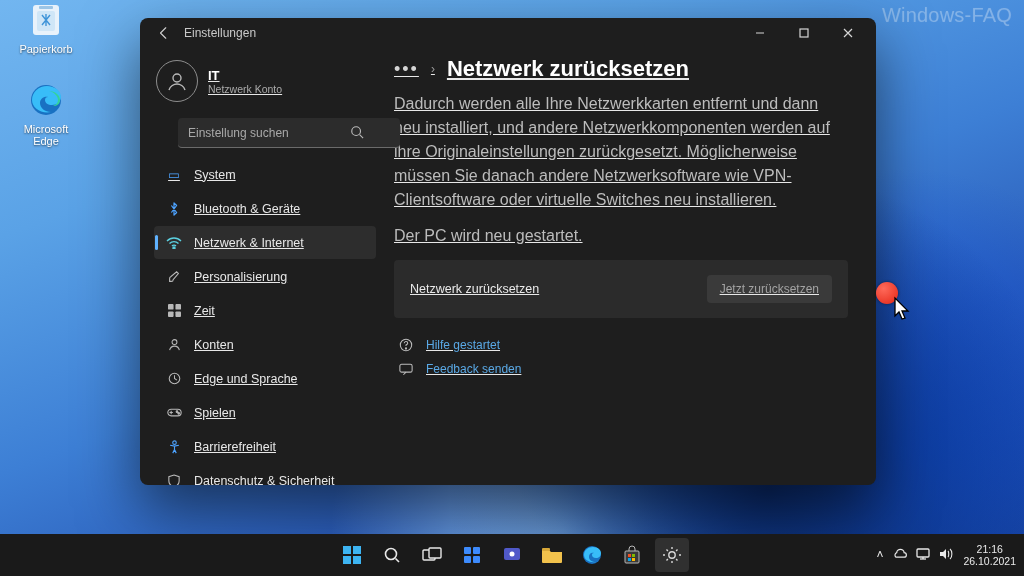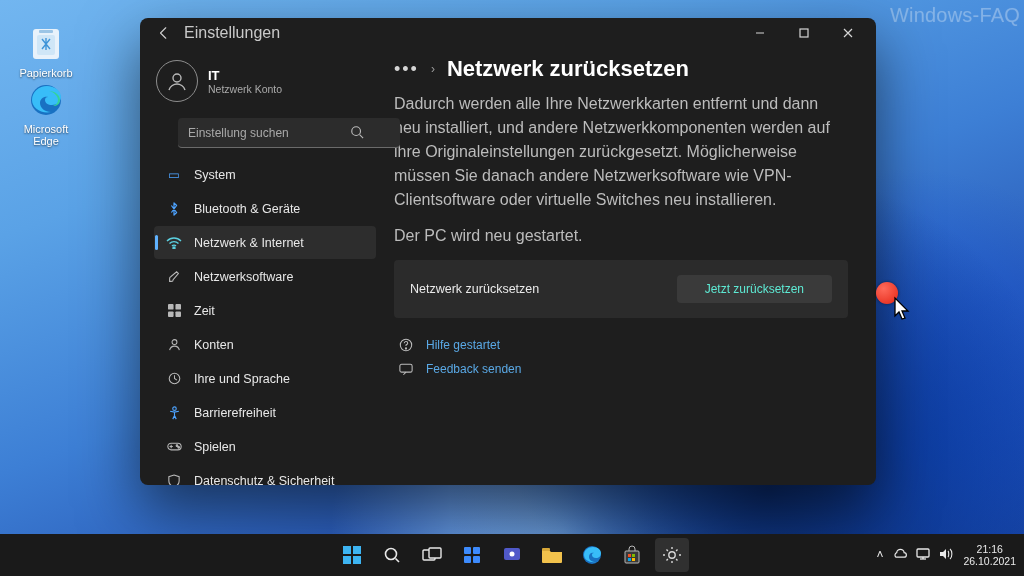--- a/index.html
+++ b/index.html
@@ -6,39 +6,39 @@
   html,body { width:1024px; height:576px; overflow:hidden; }
   .desktop {
     width:1024px; height:576px; position:relative;
     background:
       radial-gradient(circle at 75% 85%, #0a2a6b 0%, transparent 35%),
       radial-gradient(circle at 88% 78%, #1050d8 0%, transparent 28%),
       radial-gradient(circle at 68% 72%, #3a8bff 0%, transparent 24%),
       radial-gradient(circle at 55% 92%, #8fc6ff 0%, transparent 30%),
       linear-gradient(160deg,#72b6f0 0%,#5aa2e6 25%,#3d7fd5 50%,#2a5bb8 70%,#1a3a82 100%);
   }
-  .watermark { position:absolute; top:4px; right:4px; font-size:20px; color:rgba(255,255,255,.22); font-weight:500; letter-spacing:.2px; pointer-events:none; text-shadow:0 0 1px rgba(255,255,255,.15);}
+  .watermark { position:absolute; top:4px; right:12px; font-size:20px; color:rgba(255,255,255,.22); font-weight:500; letter-spacing:.2px; pointer-events:none; text-shadow:0 0 1px rgba(255,255,255,.15);}
   .desktop-icon { position:absolute; width:68px; display:flex; flex-direction:column; align-items:center; gap:3px; cursor:pointer;}
   .desktop-icon .ic { width:40px; height:40px; display:flex; align-items:center; justify-content:center; }
   .desktop-icon .lbl { font-size:11px; color:#fff; text-shadow:0 1px 2px rgba(0,0,0,.6); text-align:center; }
-  .di1 { left:12px; top:24px; }
+  .di1 { left:12px; top:0; }
   .di2 { left:12px; top:80px; }
   
   .win {
     position:absolute; left:140px; top:18px; width:736px; height:467px;
     background:#1e1e1e; color:#e8e8e8; border-radius:8px; overflow:hidden;
     box-shadow:0 24px 60px rgba(0,0,0,.55);
     display:flex; flex-direction:column;
   }
-  .titlebar { height:34px; display:flex; align-items:center; padding:0 6px 0 12px; font-size:16px; color:#c9c9c9;}
+  .titlebar { height:34px; display:flex; align-items:center; padding:0 6px 0 12px; font-size:12px; color:#c9c9c9;}
   .tb-back { width:24px; height:24px; display:flex; align-items:center; justify-content:center; margin-right:8px; cursor:pointer;}
   .tb-title { flex:0 0 auto; }
   .tb-spacer { flex:1; }
   .tb-btn { width:44px; height:30px; display:flex; align-items:center; justify-content:center; cursor:pointer; }
-  .body { flex:1; display:flex; }
+  .body { flex:1; display:flex;text-decoration:underline; }
   .sidebar { width:244px; padding:6px 8px 8px 14px; display:flex; flex-direction:column; gap:8px;}
   .account { display:flex; align-items:center; gap:10px; padding:6px 4px 8px 2px;}
   .avatar { width:42px; height:42px; border-radius:50%; border:1.4px solid #8d8d8d; display:flex; align-items:center; justify-content:center; color:#b8b8b8;}
   .acc-name { font-size:13px; font-weight:600; color:#fff;}
   .acc-sub { font-size:10.5px; color:#aaa;}
   .search { position:relative;padding-left:24px; }
   .search input { width:222px; height:30px; background:#2c2c2c; border:none; border-bottom:1.5px solid #6b6b6b; border-radius:4px; color:#ddd; padding:0 30px 0 10px; font-size:12px;}
   .search input::placeholder { color:#a9a9a9; }
   .search .sicon { position:absolute; right:12px; top:7px; color:#bbb; pointer-events:none;}
   .nav { display:flex; flex-direction:column; gap:1px; margin-top:2px;}
@@ -47,21 +47,21 @@
   .nav-item.active::before { content:""; position:absolute; left:1px; top:9px; bottom:9px; width:3px; background:#5fb2ff; border-radius:2px;}
   .nav-item .nic { width:16px; height:16px; display:flex; align-items:center; justify-content:center; flex:0 0 16px;}
   .main { flex:1; padding:6px 28px 10px 10px; overflow:hidden;}
   .crumb { display:flex; align-items:center; gap:12px; margin:2px 0 10px 0;}
   .dots { font-size:18px; letter-spacing:2px; color:#d5d5d5; cursor:pointer; line-height:1;}
   .chev { color:#9b9b9b; font-size:12px;}
   .pagetitle { font-size:22px; font-weight:600; color:#fff;}
   .desc { font-size:16px; color:#bcbcbc; line-height:1.5; max-width:450px; margin-bottom:12px;}
   .card { display:flex; align-items:center; justify-content:space-between; background:#2b2b2b; border-radius:4px; padding:15px 16px; margin-bottom:20px;}
   .card-lbl { font-size:12.5px; color:#eaeaea;}
-  .btn { background:#3a3a3a; color:#5eead4; font-size:12px; padding:7px 28px; border-radius:4px; cursor:pointer; border:none;}
+  .btn { background:#3a3a3a; color:#a3a3a3; font-size:12px; padding:7px 13px; border-radius:4px; cursor:pointer; border:none;}
   .link-row { display:flex; align-items:center; gap:12px; font-size:12px; margin:0 0 10px 4px;}
   .link-row .lic { width:16px; color:#bcbcbc; display:flex; align-items:center; justify-content:center;}
   .link-row a { color:#5aa9e6; text-decoration:none; cursor:pointer;}
   .marker { position:absolute; left:876px; top:282px; width:22px; height:22px; border-radius:50%; background:radial-gradient(circle at 35% 30%,#ff6a5a,#e32515); box-shadow:0 0 3px rgba(0,0,0,.5); pointer-events:none; z-index:50;}
   .cursor { position:absolute; left:893px; top:296px; z-index:51; pointer-events:none;}
   
   .taskbar { position:absolute; left:0; bottom:0; width:100%; height:42px; background:#1a1a1a; display:flex; align-items:center;}
   .tb-center { position:absolute; left:50%; transform:translateX(-50%); display:flex; gap:6px;}
   .tb-ico { width:34px; height:34px; display:flex; align-items:center; justify-content:center; border-radius:4px; cursor:pointer;}
   .tb-ico.active { background:#303030;}
@@ -169,21 +169,21 @@
                 </svg>
               </span>
               <span>Netzwerk &amp; Internet</span>
             </div>
           <div class="nav-item">
               <span class="nic c-gray">
                 <svg width="14" height="14" viewBox="0 0 16 16" stroke="#b8b8b8" stroke-width="1.3" fill="none">
                   <path d="M3 13l2 0c1 0 2-1 2-2l6-7-2-2-7 6c-1 0-1 1-1 2z"></path>
                 </svg>
               </span>
-              <span>Netzwerksoftware</span>
+              <span>Personalisierung</span>
             </div>
           <div class="nav-item">
               <span class="nic c-gray">
                 <svg width="13" height="13" viewBox="0 0 14 14" fill="#b8b8b8">
                   <rect x="0" y="0" width="6" height="6" rx="1"></rect>
                   <rect x="8" y="0" width="6" height="6" rx="1"></rect>
                   <rect x="0" y="8" width="6" height="6" rx="1"></rect>
                   <rect x="8" y="8" width="6" height="6" rx="1"></rect>
                 </svg>
               </span>
@@ -198,41 +198,41 @@
               </span>
               <span>Konten</span>
             </div>
           <div class="nav-item">
               <span class="nic c-gray">
                 <svg width="13" height="13" viewBox="0 0 16 16" stroke="#b8b8b8" stroke-width="1.3" fill="none">
                   <circle cx="8" cy="8" r="6.5"></circle>
                   <path d="M8 4v4l3 2"></path>
                 </svg>
               </span>
-              <span>Ihre und Sprache</span>
-            </div>
-          <div class="nav-item">
-              <span class="nic c-blue">
-                <svg width="13" height="14" viewBox="0 0 14 16" stroke="#4da3ff" stroke-width="1.3" fill="none">
-                  <circle cx="7" cy="3" r="2"></circle>
-                  <path d="M2 6l5 1 5-1M7 7v4M5 15l2-4 2 4"></path>
-                </svg>
-              </span>
-              <span>Barrierefreiheit</span>
+              <span>Edge und Sprache</span>
             </div>
           <div class="nav-item">
               <span class="nic c-gray">
                 <svg width="15" height="11" viewBox="0 0 18 12" stroke="#b8b8b8" stroke-width="1.3" fill="none">
                   <rect x="1" y="2" width="16" height="8" rx="4"></rect>
                   <path d="M5 4v4M3 6h4"></path>
                   <circle cx="12" cy="5" r="1" fill="#b8b8b8"></circle>
                   <circle cx="14" cy="7" r="1" fill="#b8b8b8"></circle>
                 </svg>
               </span>
               <span>Spielen</span>
+            </div>
+          <div class="nav-item">
+              <span class="nic c-blue">
+                <svg width="13" height="14" viewBox="0 0 14 16" stroke="#4da3ff" stroke-width="1.3" fill="none">
+                  <circle cx="7" cy="3" r="2"></circle>
+                  <path d="M2 6l5 1 5-1M7 7v4M5 15l2-4 2 4"></path>
+                </svg>
+              </span>
+              <span>Barrierefreiheit</span>
             </div>
           <div class="nav-item">
               <span class="nic c-gray">
                 <svg width="12" height="14" viewBox="0 0 14 16" stroke="#b8b8b8" stroke-width="1.3" fill="none">
                   <path d="M7 1l6 2v5c0 4-3 6-6 7-3-1-6-3-6-7V3z"></path>
                 </svg>
               </span>
               <span>Datenschutz &amp; Sicherheit</span>
             </div>
         </div>

